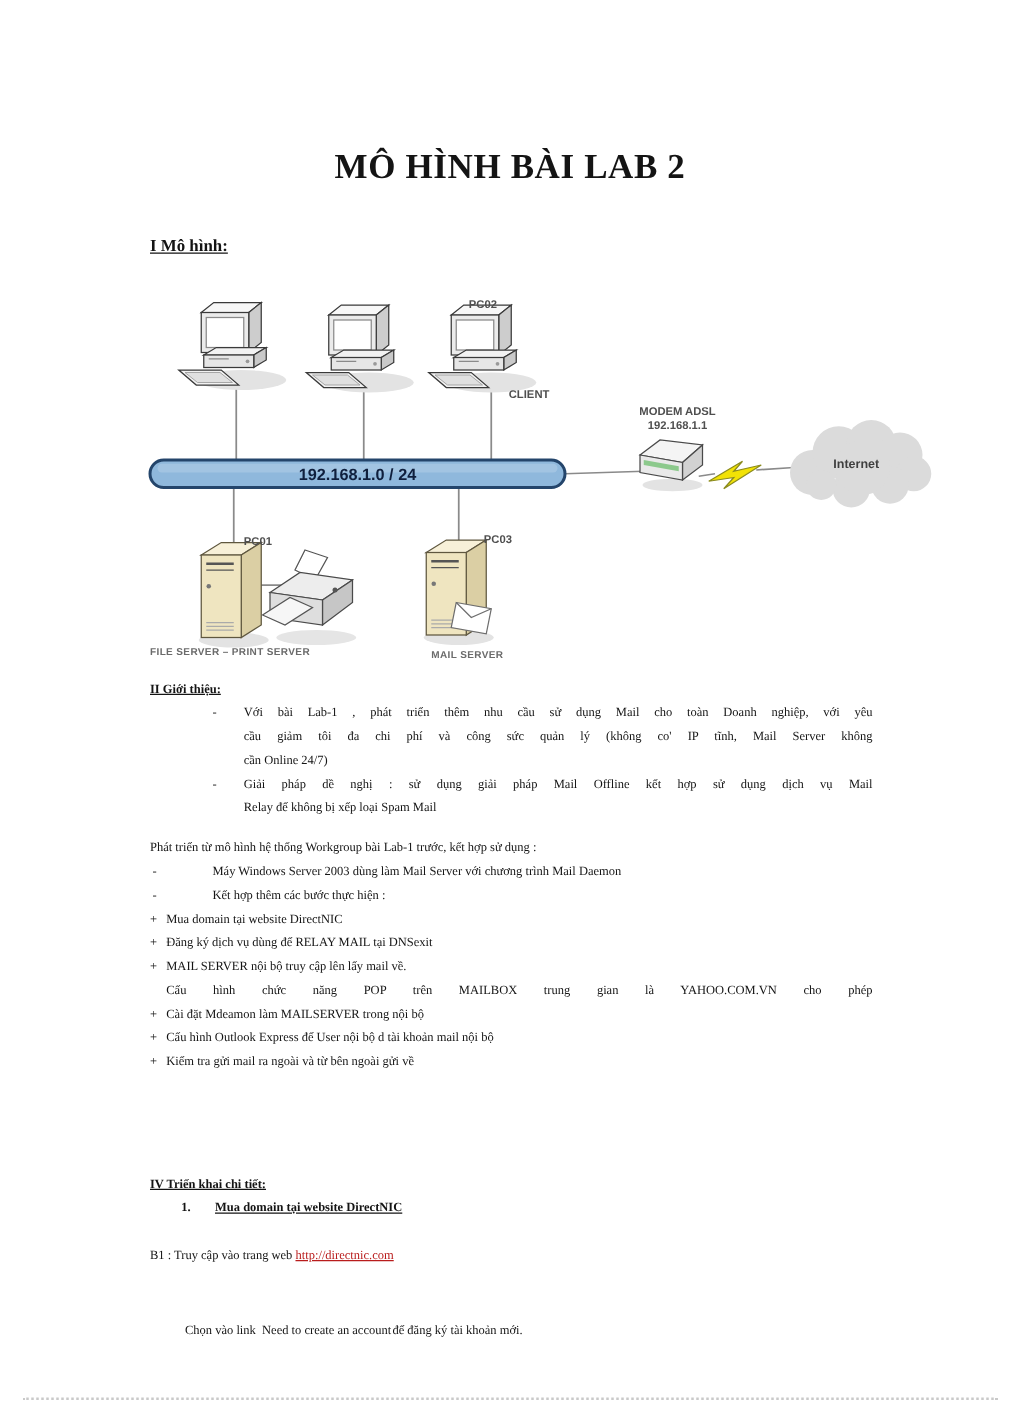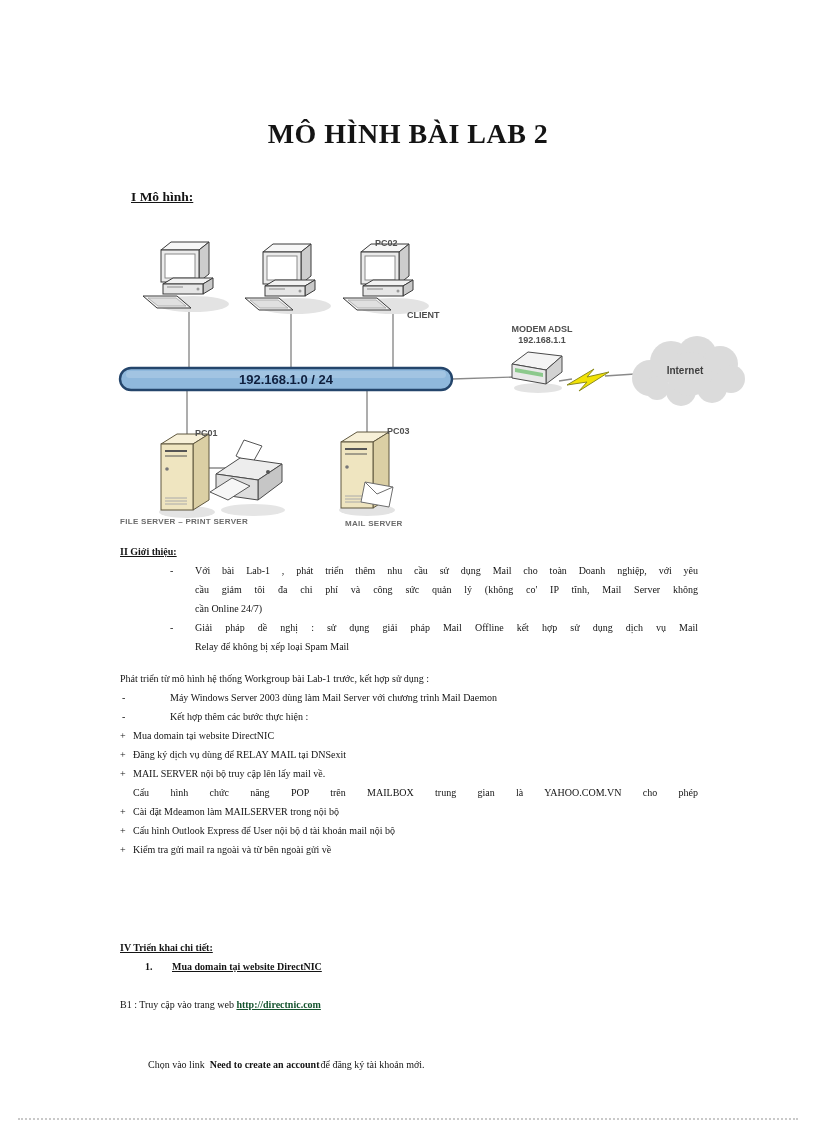--- a/index.html
+++ b/index.html
@@ -7,21 +7,21 @@
     position:relative; width:816px; height:1123px; background:#ffffff;
     font-family:"Liberation Serif","DejaVu Serif",serif; color:#141414;
     overflow:hidden;
   }
   .title {
     position:absolute; top:118px; left:0; width:100%;
     text-align:center; font-size:28px; font-weight:bold; letter-spacing:.5px;
     margin:0;
   }
   .heading { font-weight:bold; text-decoration:underline; }
-  .s1 { position:absolute; left:120px; top:189px; font-size:13.5px;margin-left:11px; }
+  .s1 { position:absolute; left:120px; top:189px; font-size:13.5px; }
 
   .diagram { position:absolute; left:105px; top:228px; }
   .diagram text { font-family:"Liberation Sans","DejaVu Sans",sans-serif; }
   .dev-label { font-size:9px; font-weight:bold; fill:#4f4f4f; }
   .cap-label { font-size:8px; font-weight:bold; fill:#6b6b6b; letter-spacing:.3px; }
   .bus-label { font-size:13px; font-weight:bold; fill:#0f1f3d; }
   .net-label { font-size:10px; font-weight:bold; fill:#3f3f3f; }
 
   .sec { position:absolute; left:120px; width:578px; font-size:10px; line-height:19px; }
   .sec2 { top:542px; }
@@ -37,22 +37,22 @@
   .drow { position:relative; padding-left:50px; }
   .drow .mk { position:absolute; left:2px; top:0; }
   .prow { position:relative; padding-left:13px; }
   .prow .mk { position:absolute; left:0; top:0; }
 
   .num-item { position:relative; padding-left:52px; font-weight:bold; }
   .num-item .num { position:absolute; left:25px; top:0; }
   .num-item .txt { text-decoration:underline; }
 
   .b1 .line2 { padding-left:28px; }
-  .link { color:#14532d; text-decoration:underline; cursor:pointer;font-weight:bold; }
-  .bold { font-weight:bold; }
+  .link { color:#b91c1c; text-decoration:underline; cursor:pointer; }
+  .bold { font-weight:normal; }
   .b1-suffix { margin-left:1px; }
 
   .bottom-edge {
     position:absolute; left:18px; right:18px; bottom:3px; height:0;
     border-bottom:2px dotted #c9c9c9;
   }
 </style>
 </head>
 <body>
 

